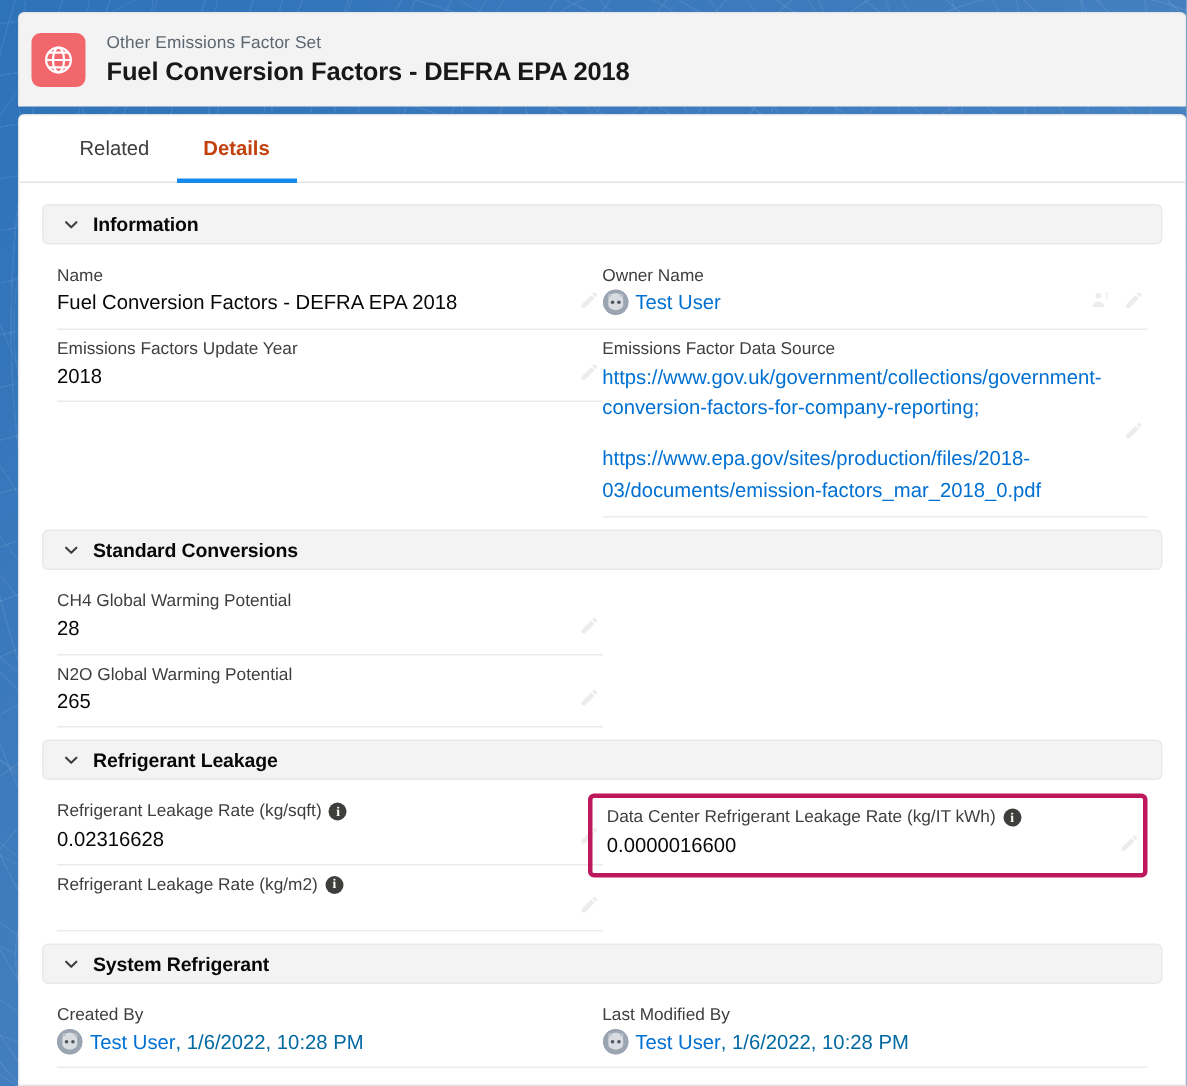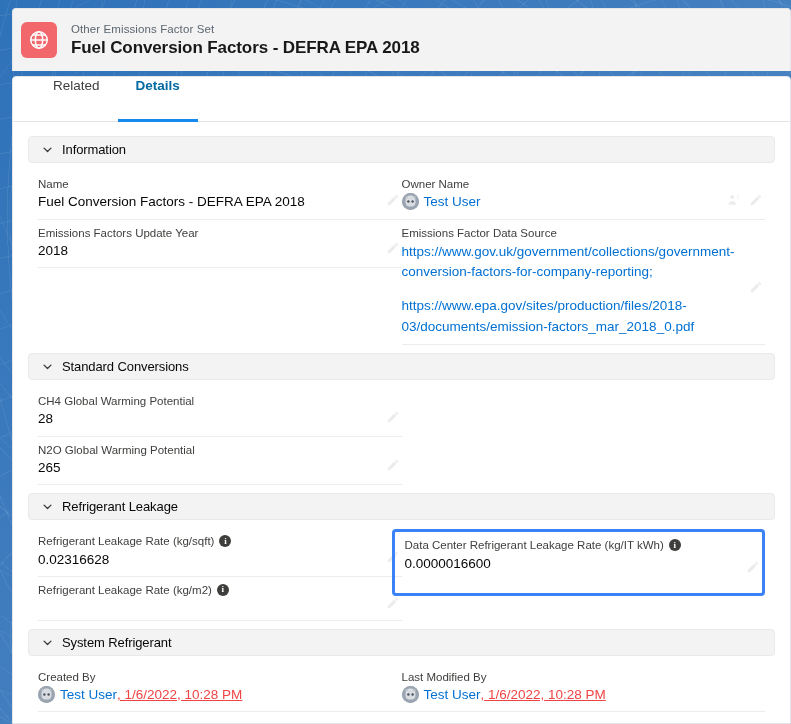--- a/index.html
+++ b/index.html
@@ -92,30 +92,31 @@
   
   #tabs {
     display: flex;
     align-items: stretch;
     height: 45px;
     border-bottom: 1px solid #e5e5e5;
     padding-left: 22px;
   }
   .tab {
     display: flex;
+    align-items: center;
     padding: 0 18px;
     font-size: 13.5px;
     color: #3e3e3c;
     cursor: pointer;
     border-bottom: 3px solid transparent;
     position: relative;
     top: 1px;
   }
   .tab.active {
-    color: #0369a1;
+    color: #c2410c;
     font-weight: bold;
     border-bottom-color: #1589ee;
   }
 
   
   #content { padding: 14px 15px 0 15px; }
 
   
   .section { margin-bottom: 0; }
 
@@ -131,21 +132,21 @@
     margin-bottom: 2px;
   }
   .section-header .chev {
     width: 12px; height: 12px;
     margin-right: 9px;
     flex: 0 0 auto;
     display: flex; align-items: center; justify-content: center;
   }
   .section-title {
     font-size: 13px;
-    font-weight: normal;
+    font-weight: bold;
     color: #080707;
     letter-spacing: -.1px;
   }
 
   
   .fields {
     display: grid;
     grid-template-columns: 1fr 1fr;
     padding: 6px 10px 8px 10px;
   }
@@ -230,31 +231,31 @@
     vertical-align: -4px;
     margin-right: 5px;
     overflow: hidden;
     flex: 0 0 auto;
   }
 
   .value-row { display: flex; align-items: flex-start; }
 
   
   .field.highlighted {
-    border: 3px solid #3b82f6;
+    border: 3px solid #be185d;
     border-radius: 4px;
-    padding: 6px 28px 20px 10px;
+    padding: 6px 28px 9px 10px;
     margin-left: -10px;
     margin-top: 1px;
   }
 
   .url-block { line-height: 1.5; }
   .url-gap { height: 14px; }
 
-  .meta-sep { color: #ef4444; text-decoration: underline; }
+  .meta-sep { color: #0369a1; }
 </style>
 </head>
 <body>
 
 <div id="backdrop"></div>
 
 <div id="header-card">
   <div class="obj-icon">
     <svg width="22" height="22" viewBox="0 0 24 24" fill="none" stroke="#ffffff" stroke-width="1.6">
       <circle cx="12" cy="12" r="9"></circle>

